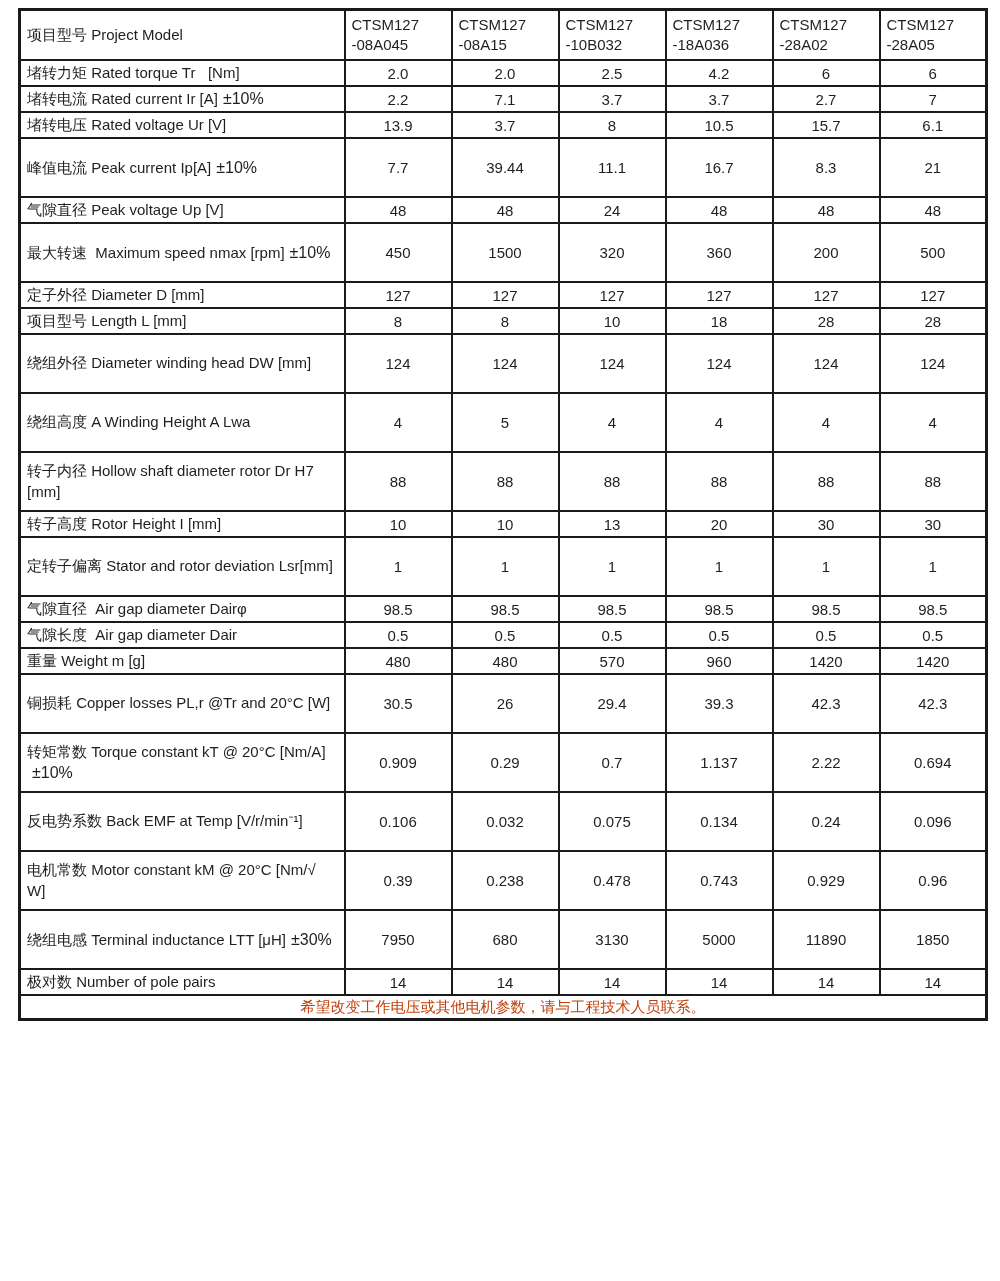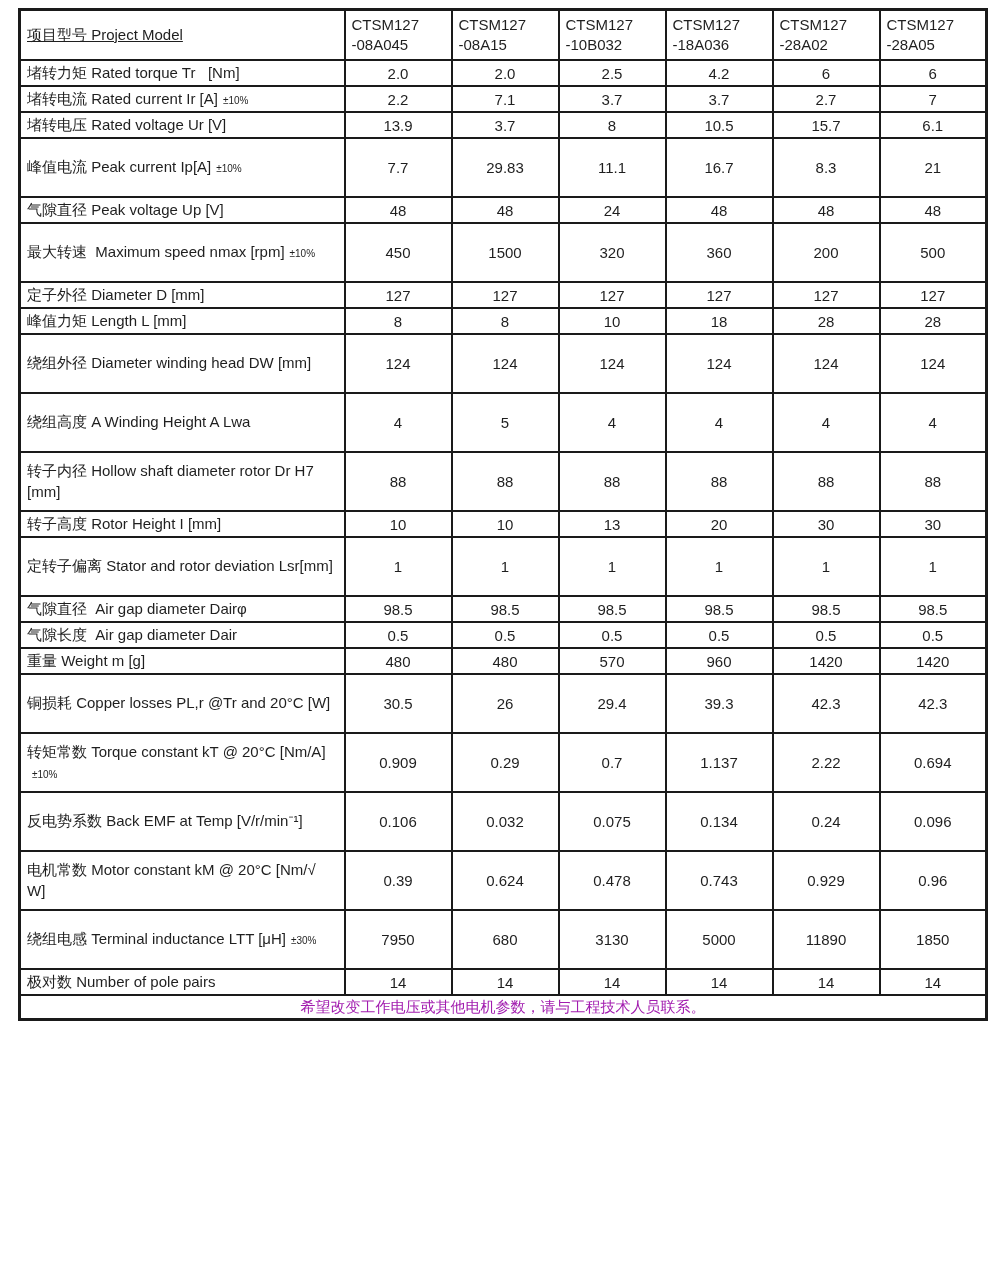--- a/index.html
+++ b/index.html
@@ -34,26 +34,26 @@
     text-align: left;
     white-space: pre-wrap;
     line-height: 1.35;
   }
   .model-th {
     text-align: left;
     white-space: pre-line;
     line-height: 1.35;
     height: 46px;
   }
-  .header-label { height: 46px; text-decoration: underline; }
+  .header-label { height: 46px; }
   td.value-cell { text-align: center; }
   tr.short td { height: 22px; }
   tr.tall td  { height: 55px; }
   .suffix {
-    font-size: 10px;
+    font-size: 16px;
     margin-left: 5px;
     letter-spacing: 0px;
   }
   .footer-cell {
     text-align: center;
     height: 20px;
     font-size: 15px;
   }
 </style>
 </head>
@@ -113,21 +113,21 @@
           <td class="value-cell">13.9</td>
           <td class="value-cell">3.7</td>
           <td class="value-cell">8</td>
           <td class="value-cell">10.5</td>
           <td class="value-cell">15.7</td>
           <td class="value-cell">6.1</td>
         </tr>
         <tr class="tall">
           <td class="label-cell"><span>峰值电流 Peak current Ip[A]</span><span class="suffix">±10%</span></td>
           <td class="value-cell">7.7</td>
-          <td class="value-cell">29.83</td>
+          <td class="value-cell">39.44</td>
           <td class="value-cell">11.1</td>
           <td class="value-cell">16.7</td>
           <td class="value-cell">8.3</td>
           <td class="value-cell">21</td>
         </tr>
         <tr class="short">
           <td class="label-cell"><span>气隙直径 Peak voltage Up [V]</span></td>
           <td class="value-cell">48</td>
           <td class="value-cell">48</td>
           <td class="value-cell">24</td>
@@ -147,21 +147,21 @@
         <tr class="short">
           <td class="label-cell"><span>定子外径 Diameter D [mm]</span></td>
           <td class="value-cell">127</td>
           <td class="value-cell">127</td>
           <td class="value-cell">127</td>
           <td class="value-cell">127</td>
           <td class="value-cell">127</td>
           <td class="value-cell">127</td>
         </tr>
         <tr class="short">
-          <td class="label-cell"><span>峰值力矩 Length L [mm]</span></td>
+          <td class="label-cell"><span>项目型号 Length L [mm]</span></td>
           <td class="value-cell">8</td>
           <td class="value-cell">8</td>
           <td class="value-cell">10</td>
           <td class="value-cell">18</td>
           <td class="value-cell">28</td>
           <td class="value-cell">28</td>
         </tr>
         <tr class="tall">
           <td class="label-cell"><span>绕组外径 Diameter winding head DW [mm]</span></td>
           <td class="value-cell">124</td>
@@ -257,21 +257,21 @@
           <td class="value-cell">0.106</td>
           <td class="value-cell">0.032</td>
           <td class="value-cell">0.075</td>
           <td class="value-cell">0.134</td>
           <td class="value-cell">0.24</td>
           <td class="value-cell">0.096</td>
         </tr>
         <tr class="tall">
           <td class="label-cell"><span>电机常数 Motor constant kM @ 20°C [Nm/√ W]</span></td>
           <td class="value-cell">0.39</td>
-          <td class="value-cell">0.624</td>
+          <td class="value-cell">0.238</td>
           <td class="value-cell">0.478</td>
           <td class="value-cell">0.743</td>
           <td class="value-cell">0.929</td>
           <td class="value-cell">0.96</td>
         </tr>
         <tr class="tall">
           <td class="label-cell"><span>绕组电感 Terminal inductance LTT [μH]</span><span class="suffix">±30%</span></td>
           <td class="value-cell">7950</td>
           <td class="value-cell">680</td>
           <td class="value-cell">3130</td>
@@ -284,17 +284,17 @@
           <td class="value-cell">14</td>
           <td class="value-cell">14</td>
           <td class="value-cell">14</td>
           <td class="value-cell">14</td>
           <td class="value-cell">14</td>
           <td class="value-cell">14</td>
         </tr>
       </tbody>
     <tfoot>
       <tr>
-        <td id="footer-cell" class="footer-cell" colspan="7" style="color: #a21caf;">希望改变工作电压或其他电机参数，请与工程技术人员联系。</td>
+        <td id="footer-cell" class="footer-cell" colspan="7" style="color: #c2410c;">希望改变工作电压或其他电机参数，请与工程技术人员联系。</td>
       </tr>
     </tfoot>
   </table>
 </div>
 
 </body></html>

